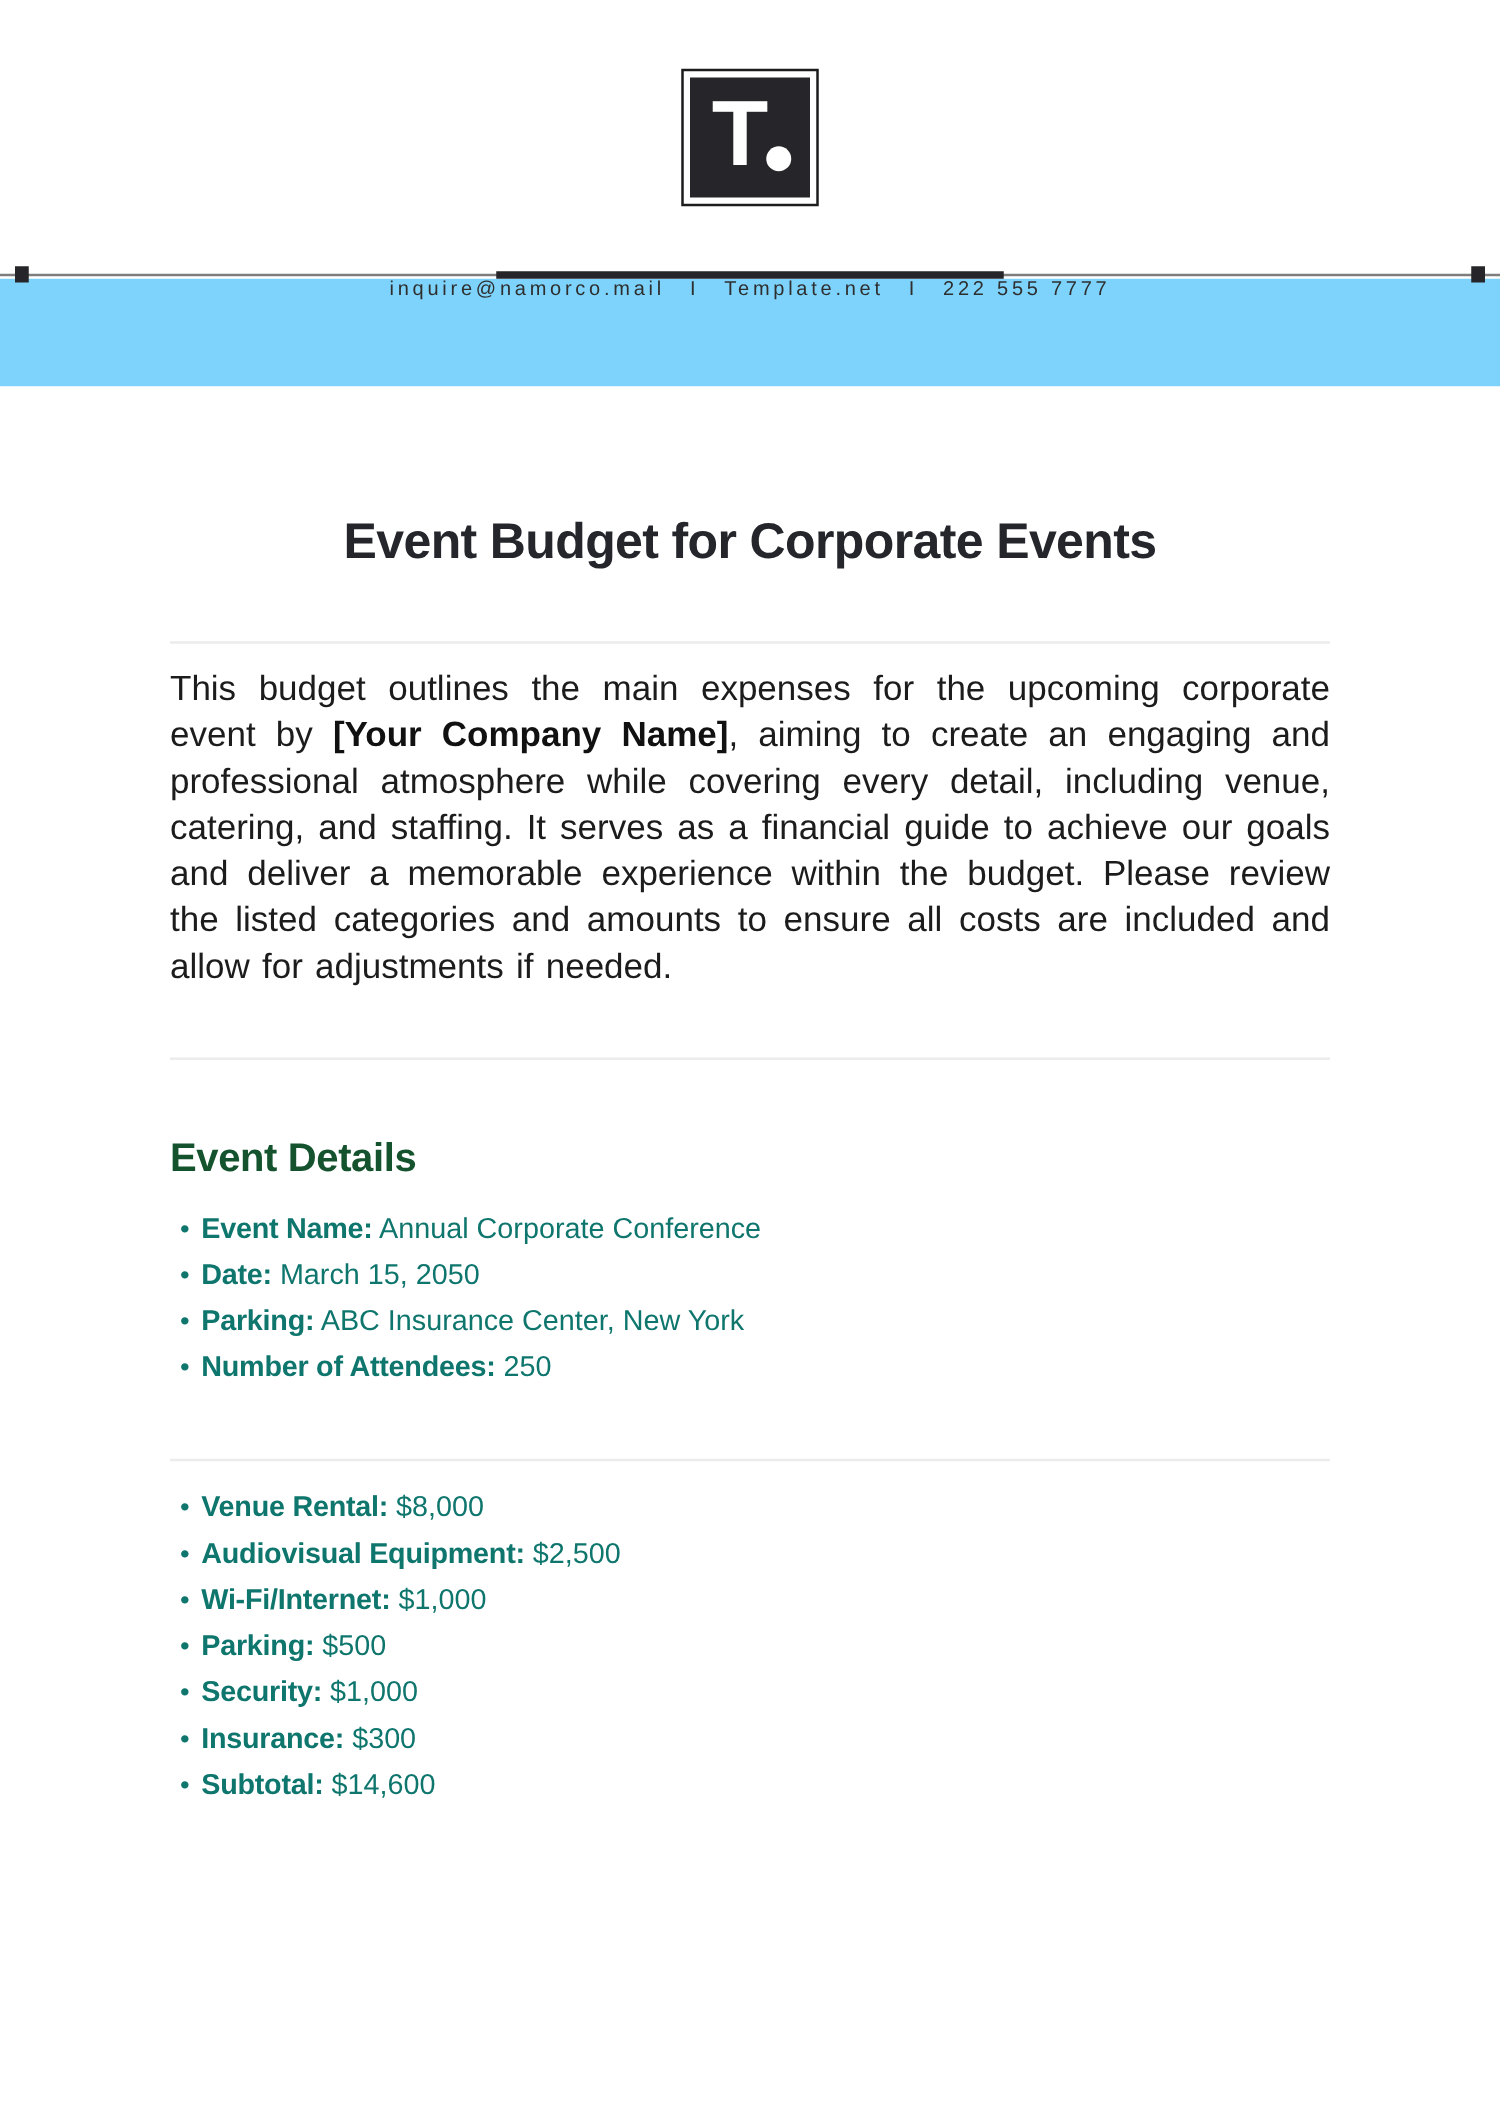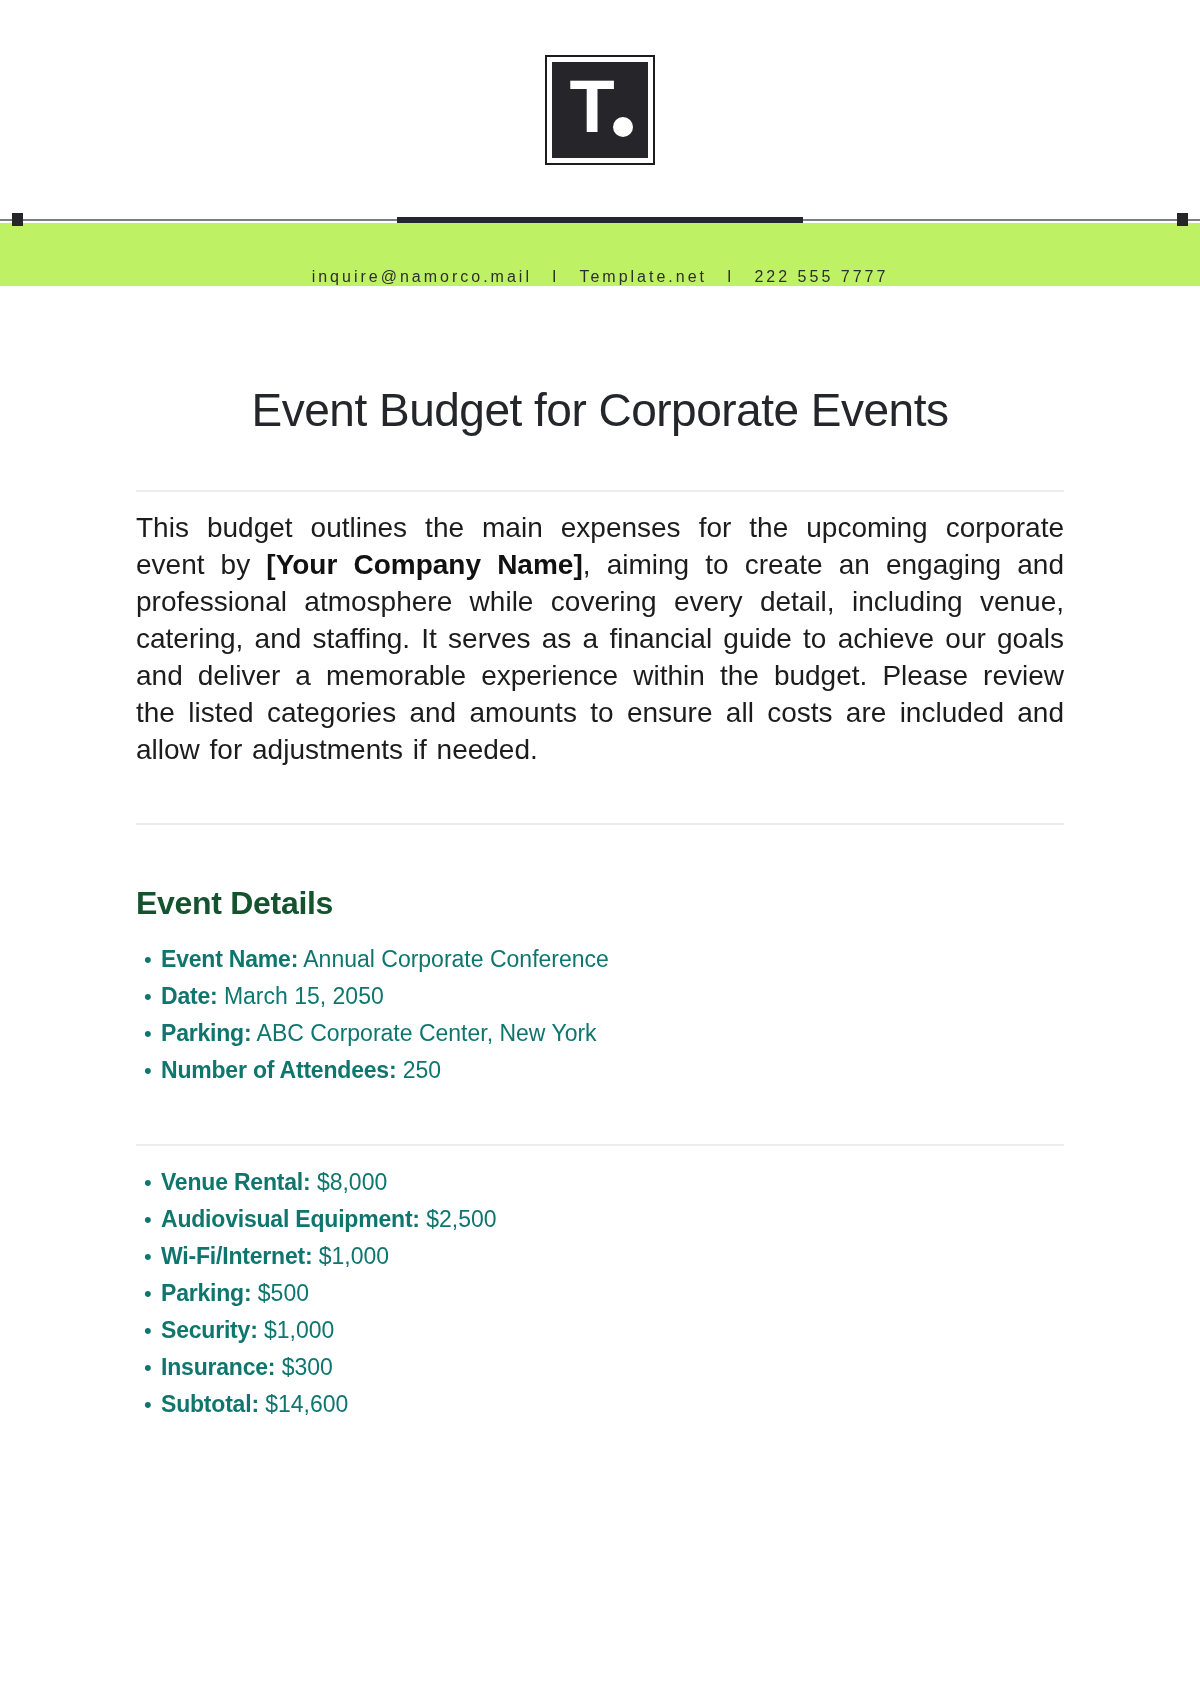--- a/index.html
+++ b/index.html
@@ -57,40 +57,40 @@
   }
   .rule-sq {
     position: absolute; width: 11px; height: 13px; top: -4px;
     background: #26262a;
   }
   .rule-sq.left { left: 12px; }
   .rule-sq.right { right: 12px; }
 
   
   .contact-band {
-    height: 63px;
-    background: #bef264;
-    display: flex; align-items: flex-end; justify-content: center;
+    height: 86px;
+    background: #7dd3fc;
+    display: flex; align-items: flex-start; justify-content: center;
     font-size: 16px;
     letter-spacing: 3px;
     color: #2e2e2e;
     white-space: pre;
   }
   .contact-band .sep { margin: 0 20px; }
 
   
   main { margin: 0 136px; width: 928px; }
   h1 {
     margin: 100px 0 16px 0;
     text-align: center;
-    font-size: 46px;
+    font-size: 40px;
     line-height: 48px;
     letter-spacing: -0.5px;
     color: #24262b;
-    font-weight: normal;
+    font-weight: bold;
   }
   hr.divider {
     border: none;
     border-top: 2px solid #ececec;
     margin: 56px 0 0 0;
   }
   .intro {
     margin: 17px 0 42px 0;
     font-size: 28px;
     line-height: 37px;
@@ -157,21 +157,21 @@
 <main>
   <h1>Event Budget for Corporate Events</h1>
   <hr class="divider">
   <p class="intro"><span>This budget outlines the main expenses for the upcoming corporate event by </span><strong>[Your Company Name]</strong><span>, aiming to create an engaging and professional atmosphere while covering every detail, including venue, catering, and staffing. It serves as a financial guide to achieve our goals and deliver a memorable experience within the budget. Please review the listed categories and amounts to ensure all costs are included and allow for adjustments if needed.</span></p>
   <div id="sections">
       <hr class="divider section-divider">
       <h2>Event Details</h2>
       <ul class="detail-list">
         <li><strong>Event Name:</strong> <span>Annual Corporate Conference</span></li>
         <li><strong>Date:</strong> <span>March 15, 2050</span></li>
-        <li><strong>Parking:</strong> <span>ABC Corporate Center, New York</span></li>
+        <li><strong>Parking:</strong> <span>ABC Insurance Center, New York</span></li>
         <li><strong>Number of Attendees:</strong> <span>250</span></li>
       </ul>
       <hr class="divider section-divider">
       <ul class="detail-list">
         <li><strong>Venue Rental:</strong> <span>$8,000</span></li>
         <li><strong>Audiovisual Equipment:</strong> <span>$2,500</span></li>
         <li><strong>Wi-Fi/Internet:</strong> <span>$1,000</span></li>
         <li><strong>Parking:</strong> <span>$500</span></li>
         <li><strong>Security:</strong> <span>$1,000</span></li>
         <li><strong>Insurance:</strong> <span>$300</span></li>

